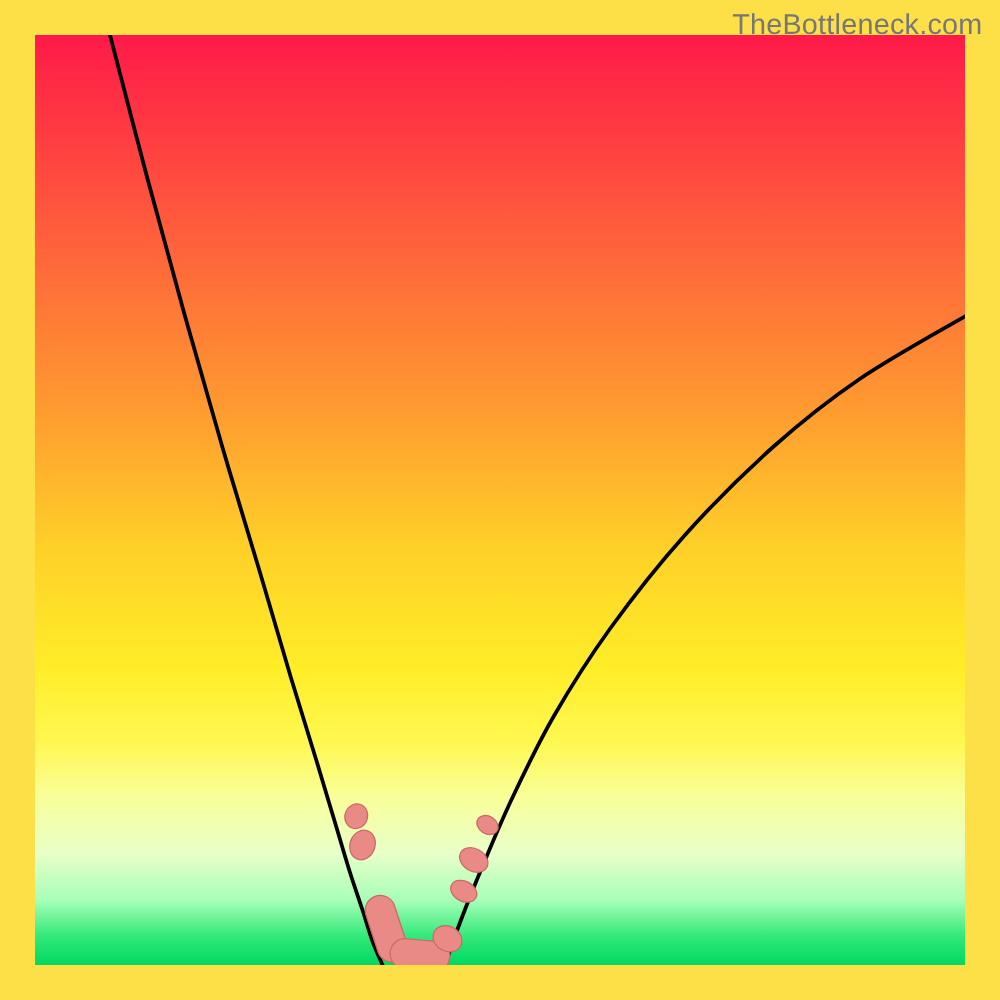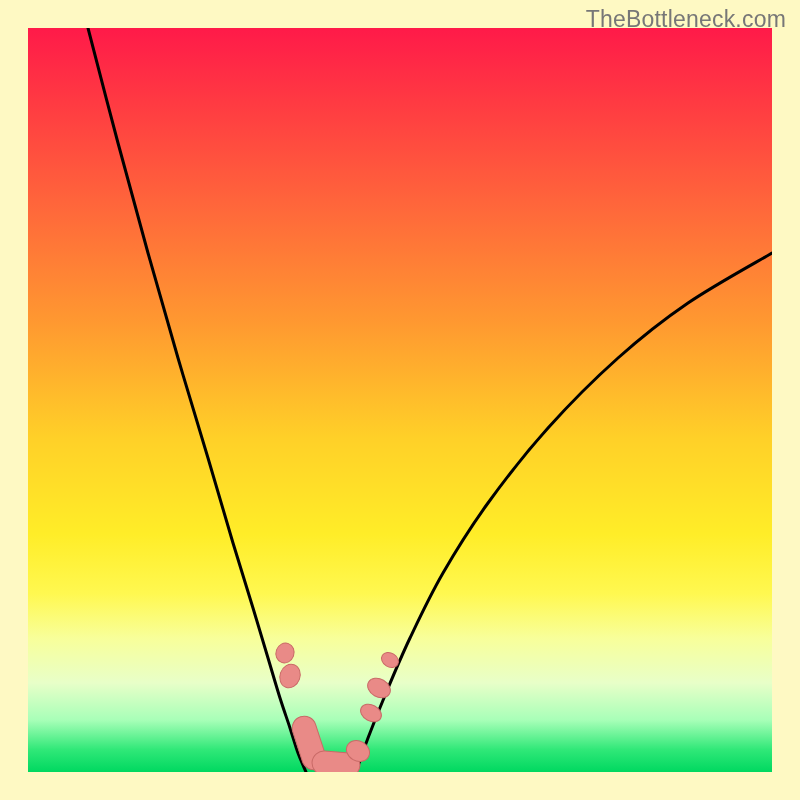--- a/index.html
+++ b/index.html
@@ -1,21 +1,21 @@
 <!DOCTYPE html>
 <html><head>
 <meta charset="utf-8">
 <style>
   * { margin: 0; padding: 0; box-sizing: border-box; }
   html, body { width: 800px; height: 800px; overflow: hidden; background: #000; }
   .frame {
     position: absolute;
     top: 0; left: 0;
     width: 800px; height: 800px;
-    background: #fef9c3;
+    background: #fde047;
   }
   .plot {
     position: absolute;
     top: 28px;
     left: 28px;
     width: 744px;
     height: 744px;
     background: linear-gradient(to bottom,
       #ff1a49 0%,
       #ff3a42 10%,

